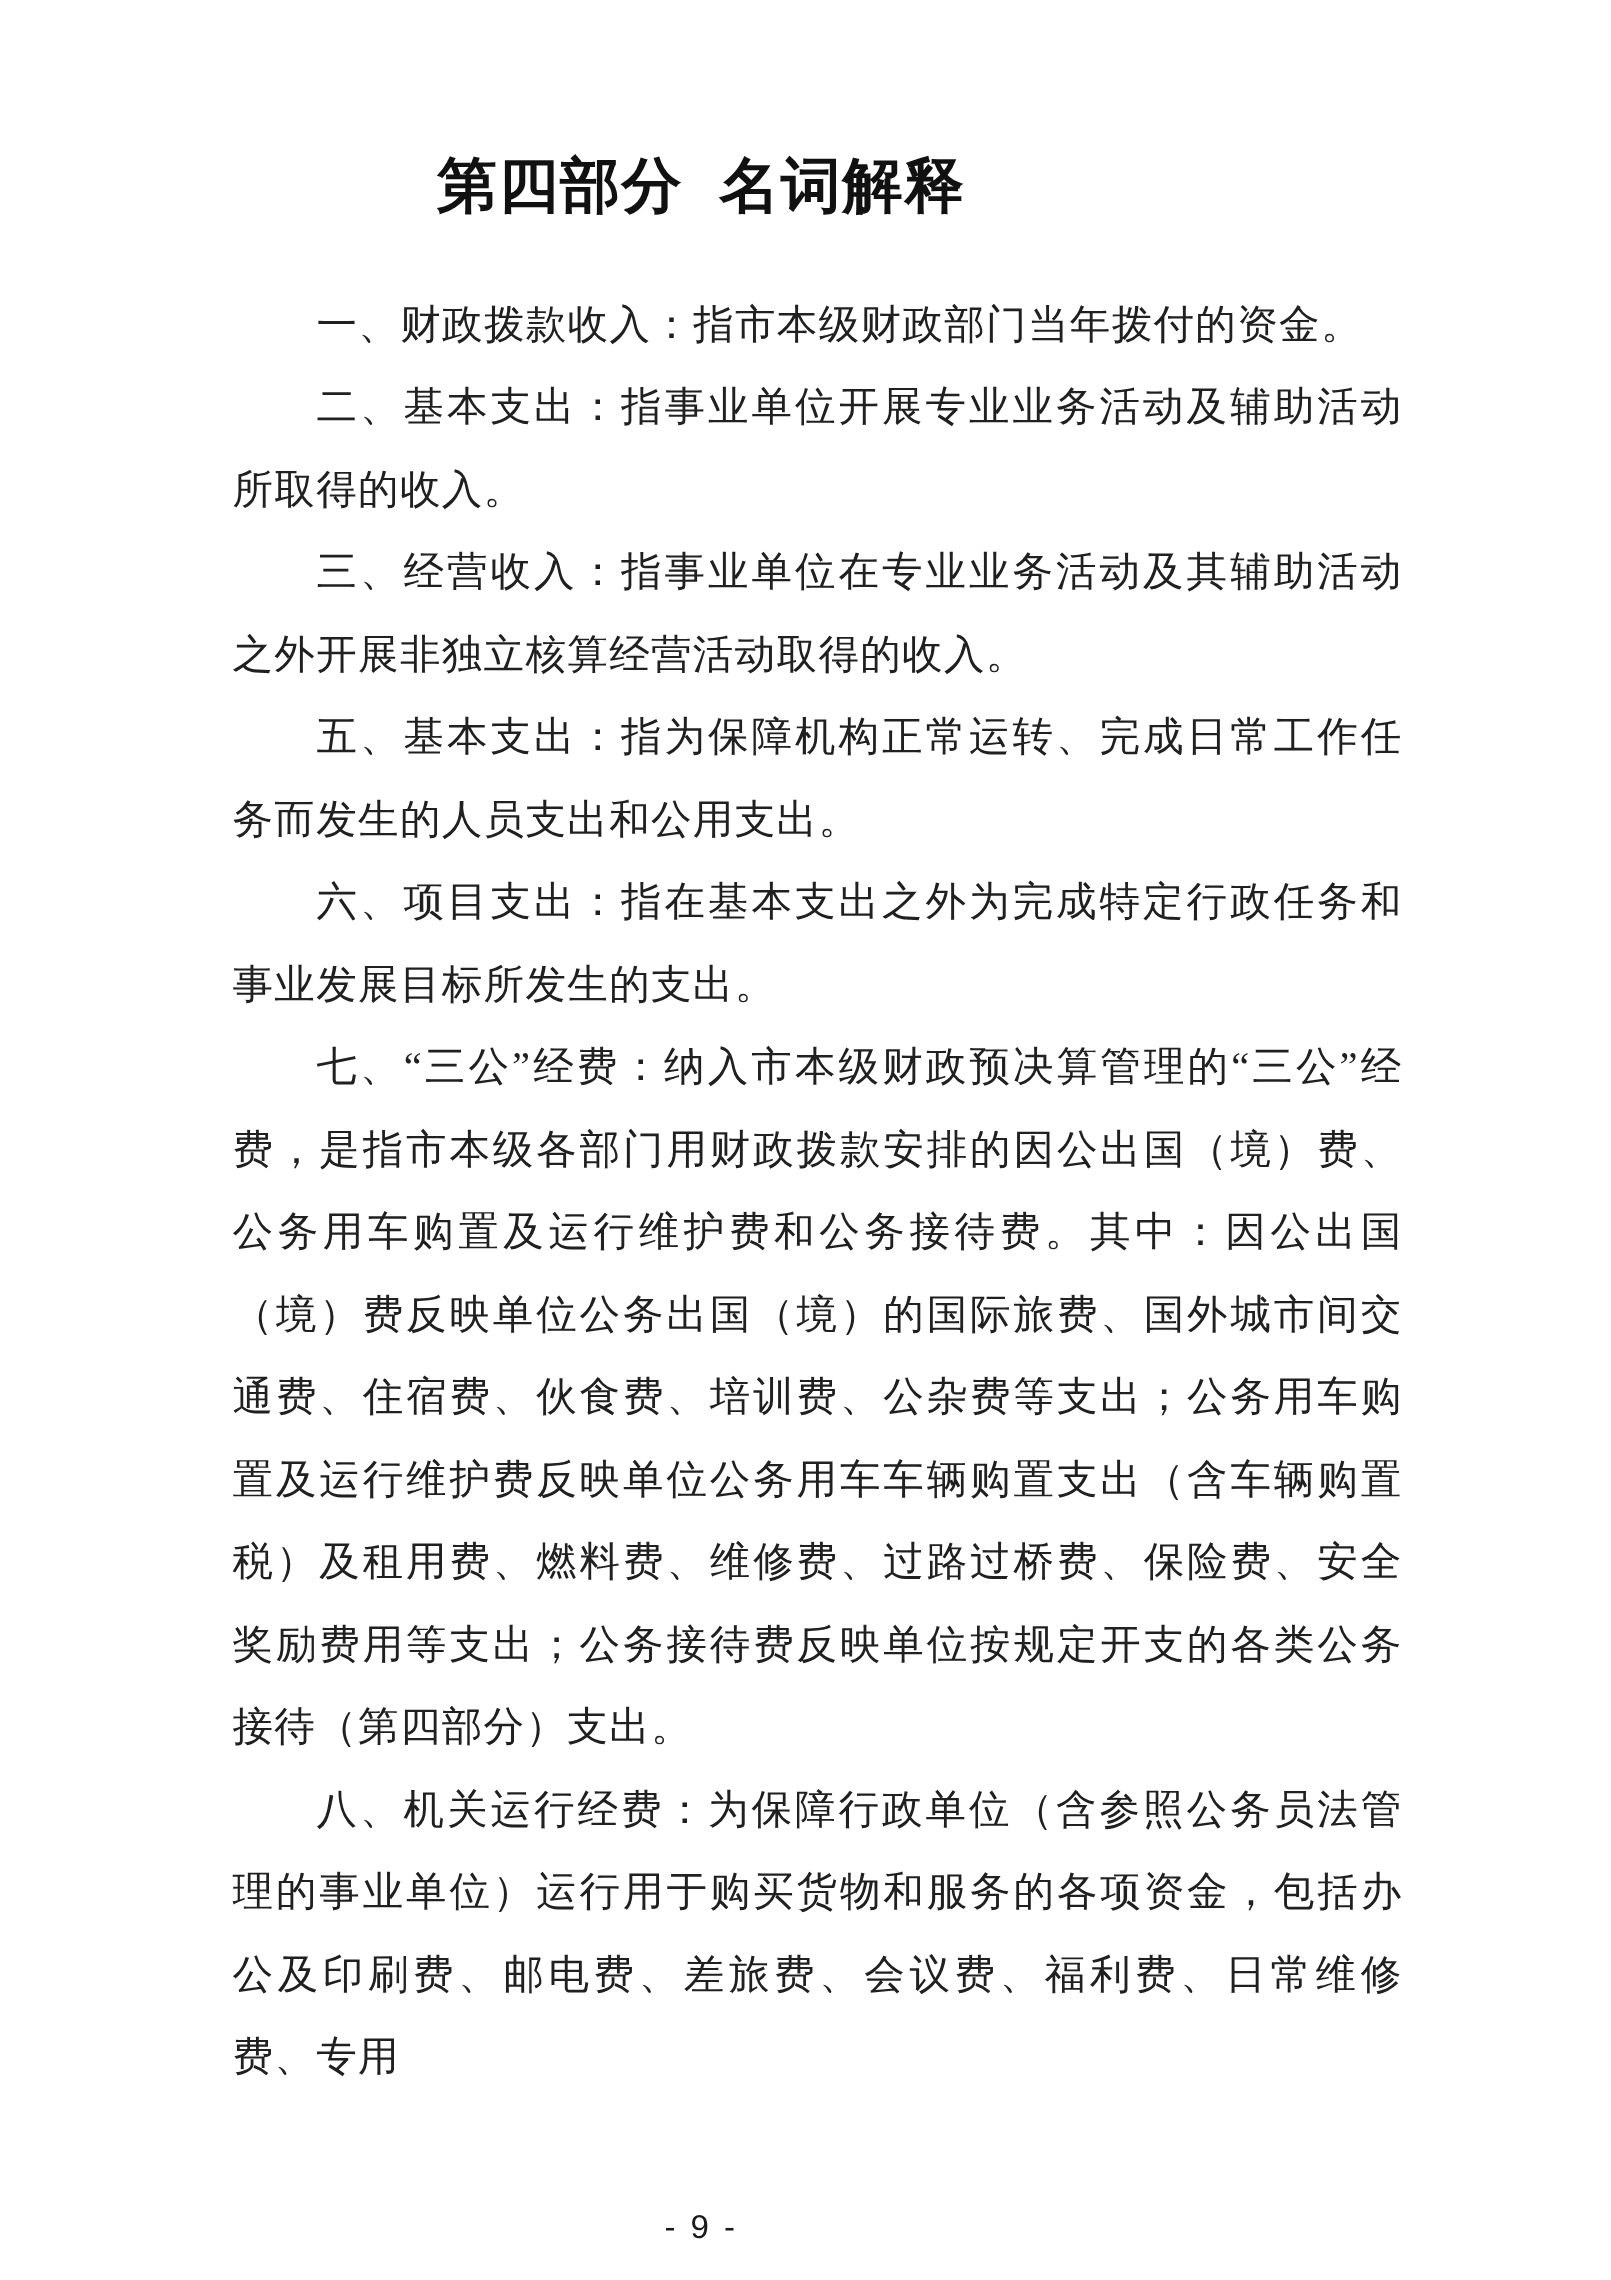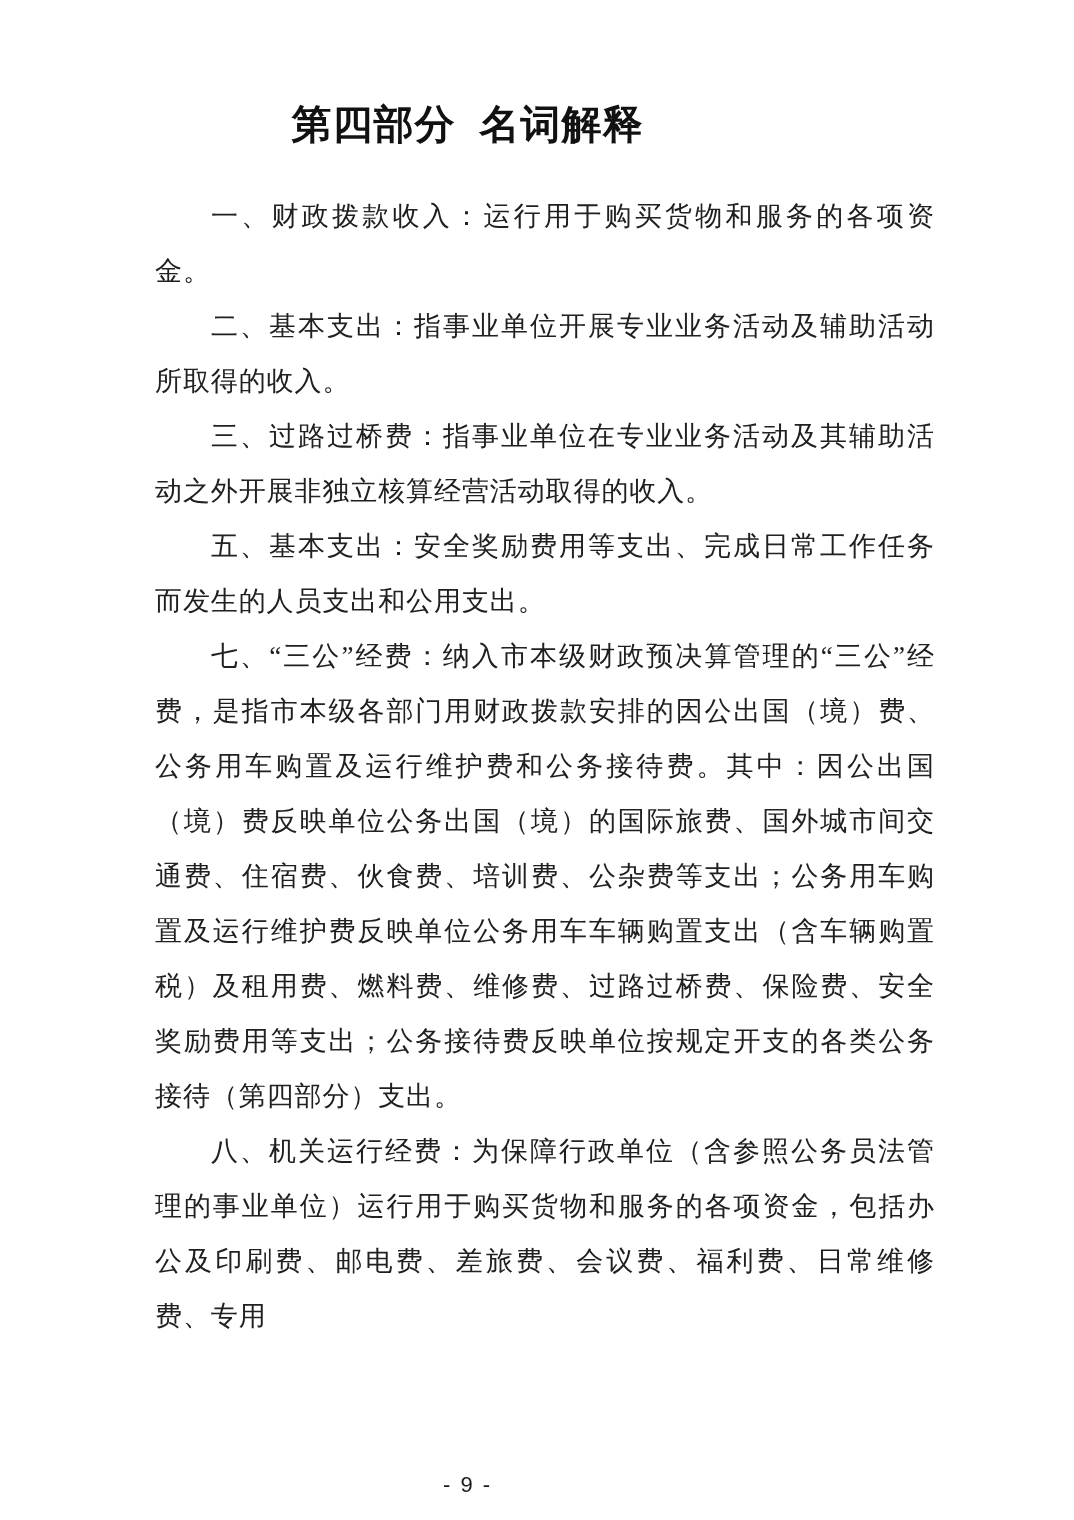--- a/index.html
+++ b/index.html
@@ -58,22 +58,23 @@
     color: #1a1a1a;
   }
 </style>
 </head>
 <body>
 
 <div class="page">
   <h1 class="doc-title">第四部分  名词解释</h1>
 
   <div class="doc-body">
-      <p class="para">一、财政拨款收入：运行用于购买货物和服务的各项资金。</p>
+      <p class="para">一、财政拨款收入：指市本级财政部门当年拨付的资金。</p>
       <p class="para">二、基本支出：指事业单位开展专业业务活动及辅助活动所取得的收入。</p>
-      <p class="para">三、过路过桥费：指事业单位在专业业务活动及其辅助活动之外开展非独立核算经营活动取得的收入。</p>
-      <p class="para">五、基本支出：安全奖励费用等支出、完成日常工作任务而发生的人员支出和公用支出。</p>
+      <p class="para">三、经营收入：指事业单位在专业业务活动及其辅助活动之外开展非独立核算经营活动取得的收入。</p>
+      <p class="para">五、基本支出：指为保障机构正常运转、完成日常工作任务而发生的人员支出和公用支出。</p>
+      <p class="para">六、项目支出：指在基本支出之外为完成特定行政任务和事业发展目标所发生的支出。</p>
       <p class="para">七、“三公”经费：纳入市本级财政预决算管理的“三公”经费，是指市本级各部门用财政拨款安排的因公出国（境）费、公务用车购置及运行维护费和公务接待费。其中：因公出国（境）费反映单位公务出国（境）的国际旅费、国外城市间交通费、住宿费、伙食费、培训费、公杂费等支出；公务用车购置及运行维护费反映单位公务用车车辆购置支出（含车辆购置税）及租用费、燃料费、维修费、过路过桥费、保险费、安全奖励费用等支出；公务接待费反映单位按规定开支的各类公务接待（第四部分）支出。</p>
       <p class="para">八、机关运行经费：为保障行政单位（含参照公务员法管理的事业单位）运行用于购买货物和服务的各项资金，包括办公及印刷费、邮电费、差旅费、会议费、福利费、日常维修费、专用</p>
     </div>
 
   <div class="page-footer">- 9 -</div>
 </div>
 
 </body></html>

